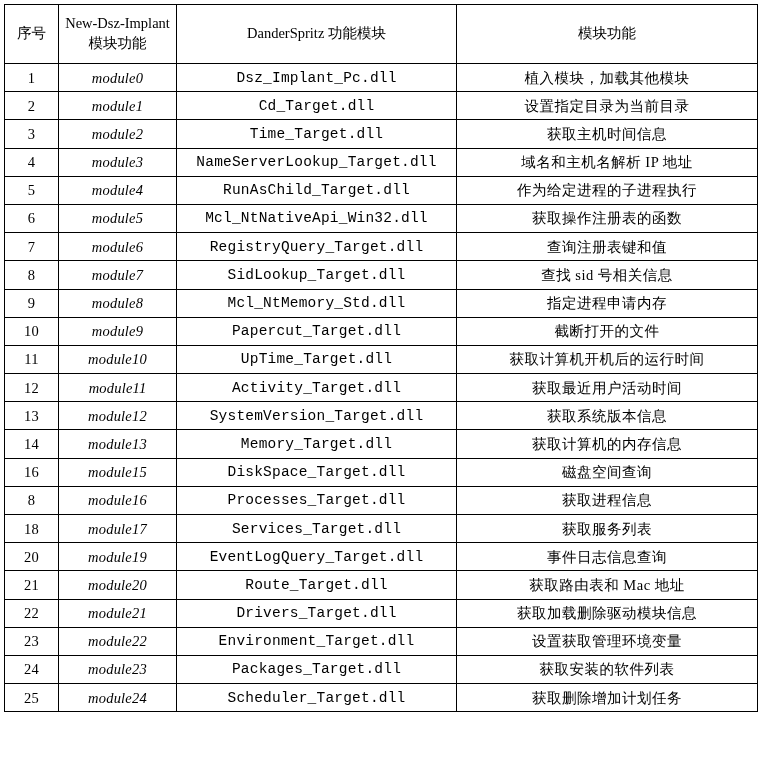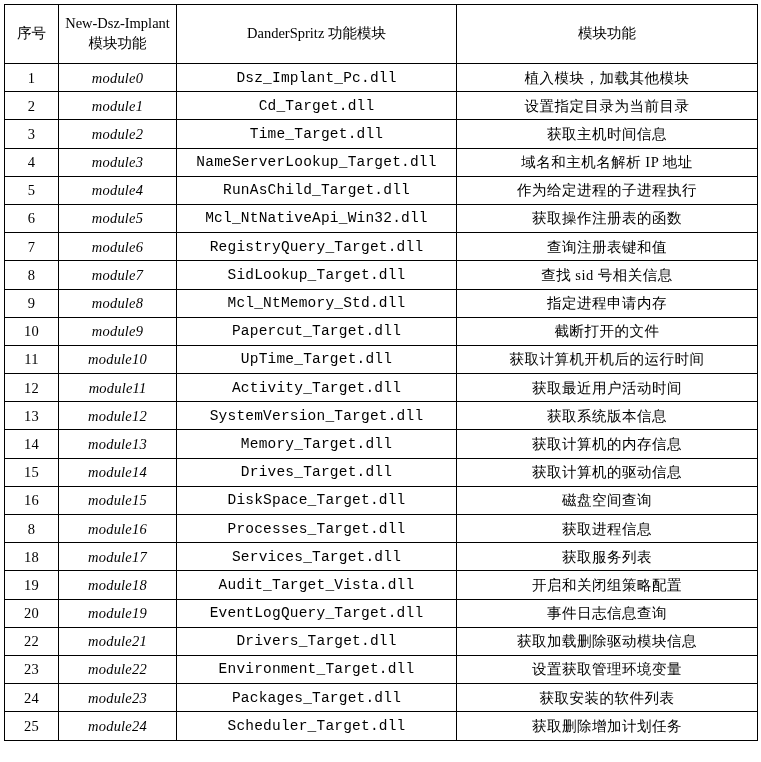--- a/index.html
+++ b/index.html
@@ -169,54 +169,48 @@
           <td class="cell-dll">SystemVersion_Target.dll</td>
           <td class="cell-fn">获取系统版本信息</td>
         </tr>
         <tr>
           <td class="cell-idx">14</td>
           <td class="cell-mod">module13</td>
           <td class="cell-dll">Memory_Target.dll</td>
           <td class="cell-fn">获取计算机的内存信息</td>
         </tr>
         <tr>
-          <td class="cell-idx">15</td>
-          <td class="cell-mod">module14</td>
-          <td class="cell-dll">Drives_Target.dll</td>
-          <td class="cell-fn">获取计算机的驱动信息</td>
-        </tr>
-        <tr>
           <td class="cell-idx">16</td>
           <td class="cell-mod">module15</td>
           <td class="cell-dll">DiskSpace_Target.dll</td>
           <td class="cell-fn">磁盘空间查询</td>
         </tr>
         <tr>
           <td class="cell-idx">8</td>
           <td class="cell-mod">module16</td>
           <td class="cell-dll">Processes_Target.dll</td>
           <td class="cell-fn">获取进程信息</td>
         </tr>
         <tr>
           <td class="cell-idx">18</td>
           <td class="cell-mod">module17</td>
           <td class="cell-dll">Services_Target.dll</td>
           <td class="cell-fn">获取服务列表</td>
         </tr>
         <tr>
-          <td class="cell-idx">19</td>
-          <td class="cell-mod">module18</td>
-          <td class="cell-dll">Audit_Target_Vista.dll</td>
-          <td class="cell-fn">开启和关闭组策略配置</td>
-        </tr>
-        <tr>
           <td class="cell-idx">20</td>
           <td class="cell-mod">module19</td>
           <td class="cell-dll">EventLogQuery_Target.dll</td>
           <td class="cell-fn">事件日志信息查询</td>
+        </tr>
+        <tr>
+          <td class="cell-idx">21</td>
+          <td class="cell-mod">module20</td>
+          <td class="cell-dll">Route_Target.dll</td>
+          <td class="cell-fn">获取路由表和 Mac 地址</td>
         </tr>
         <tr>
           <td class="cell-idx">22</td>
           <td class="cell-mod">module21</td>
           <td class="cell-dll">Drivers_Target.dll</td>
           <td class="cell-fn">获取加载删除驱动模块信息</td>
         </tr>
         <tr>
           <td class="cell-idx">23</td>
           <td class="cell-mod">module22</td>

